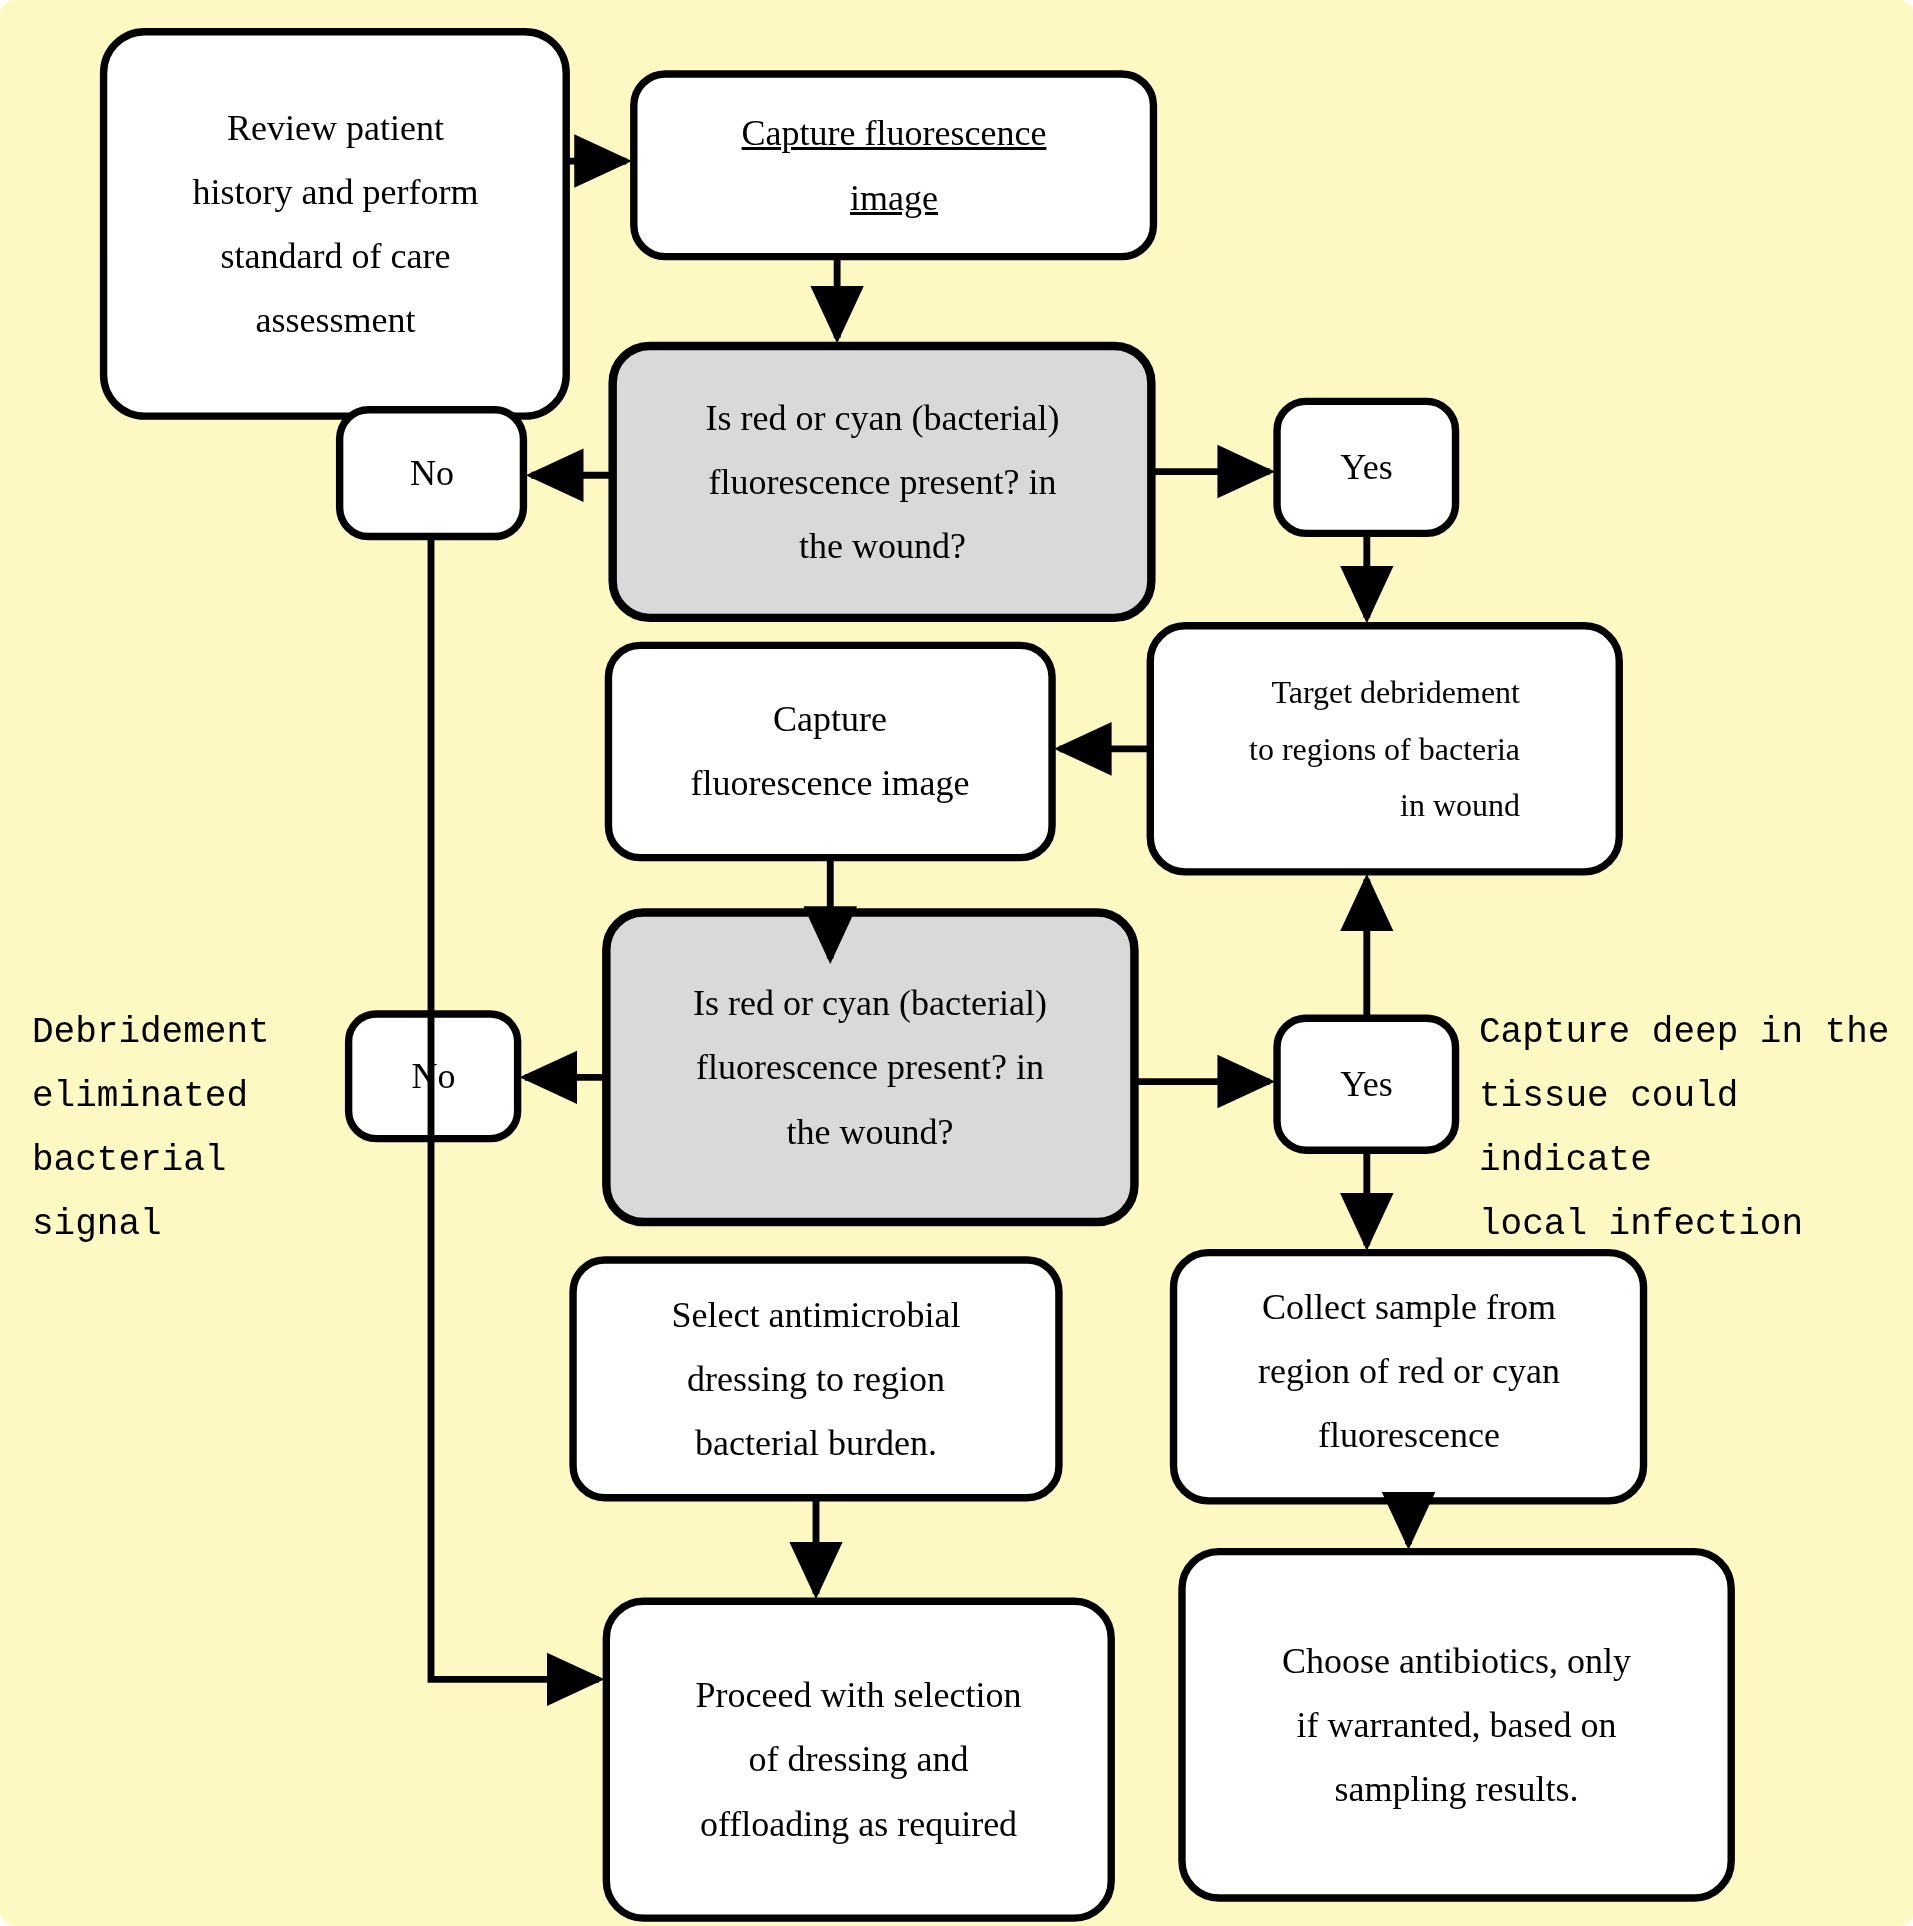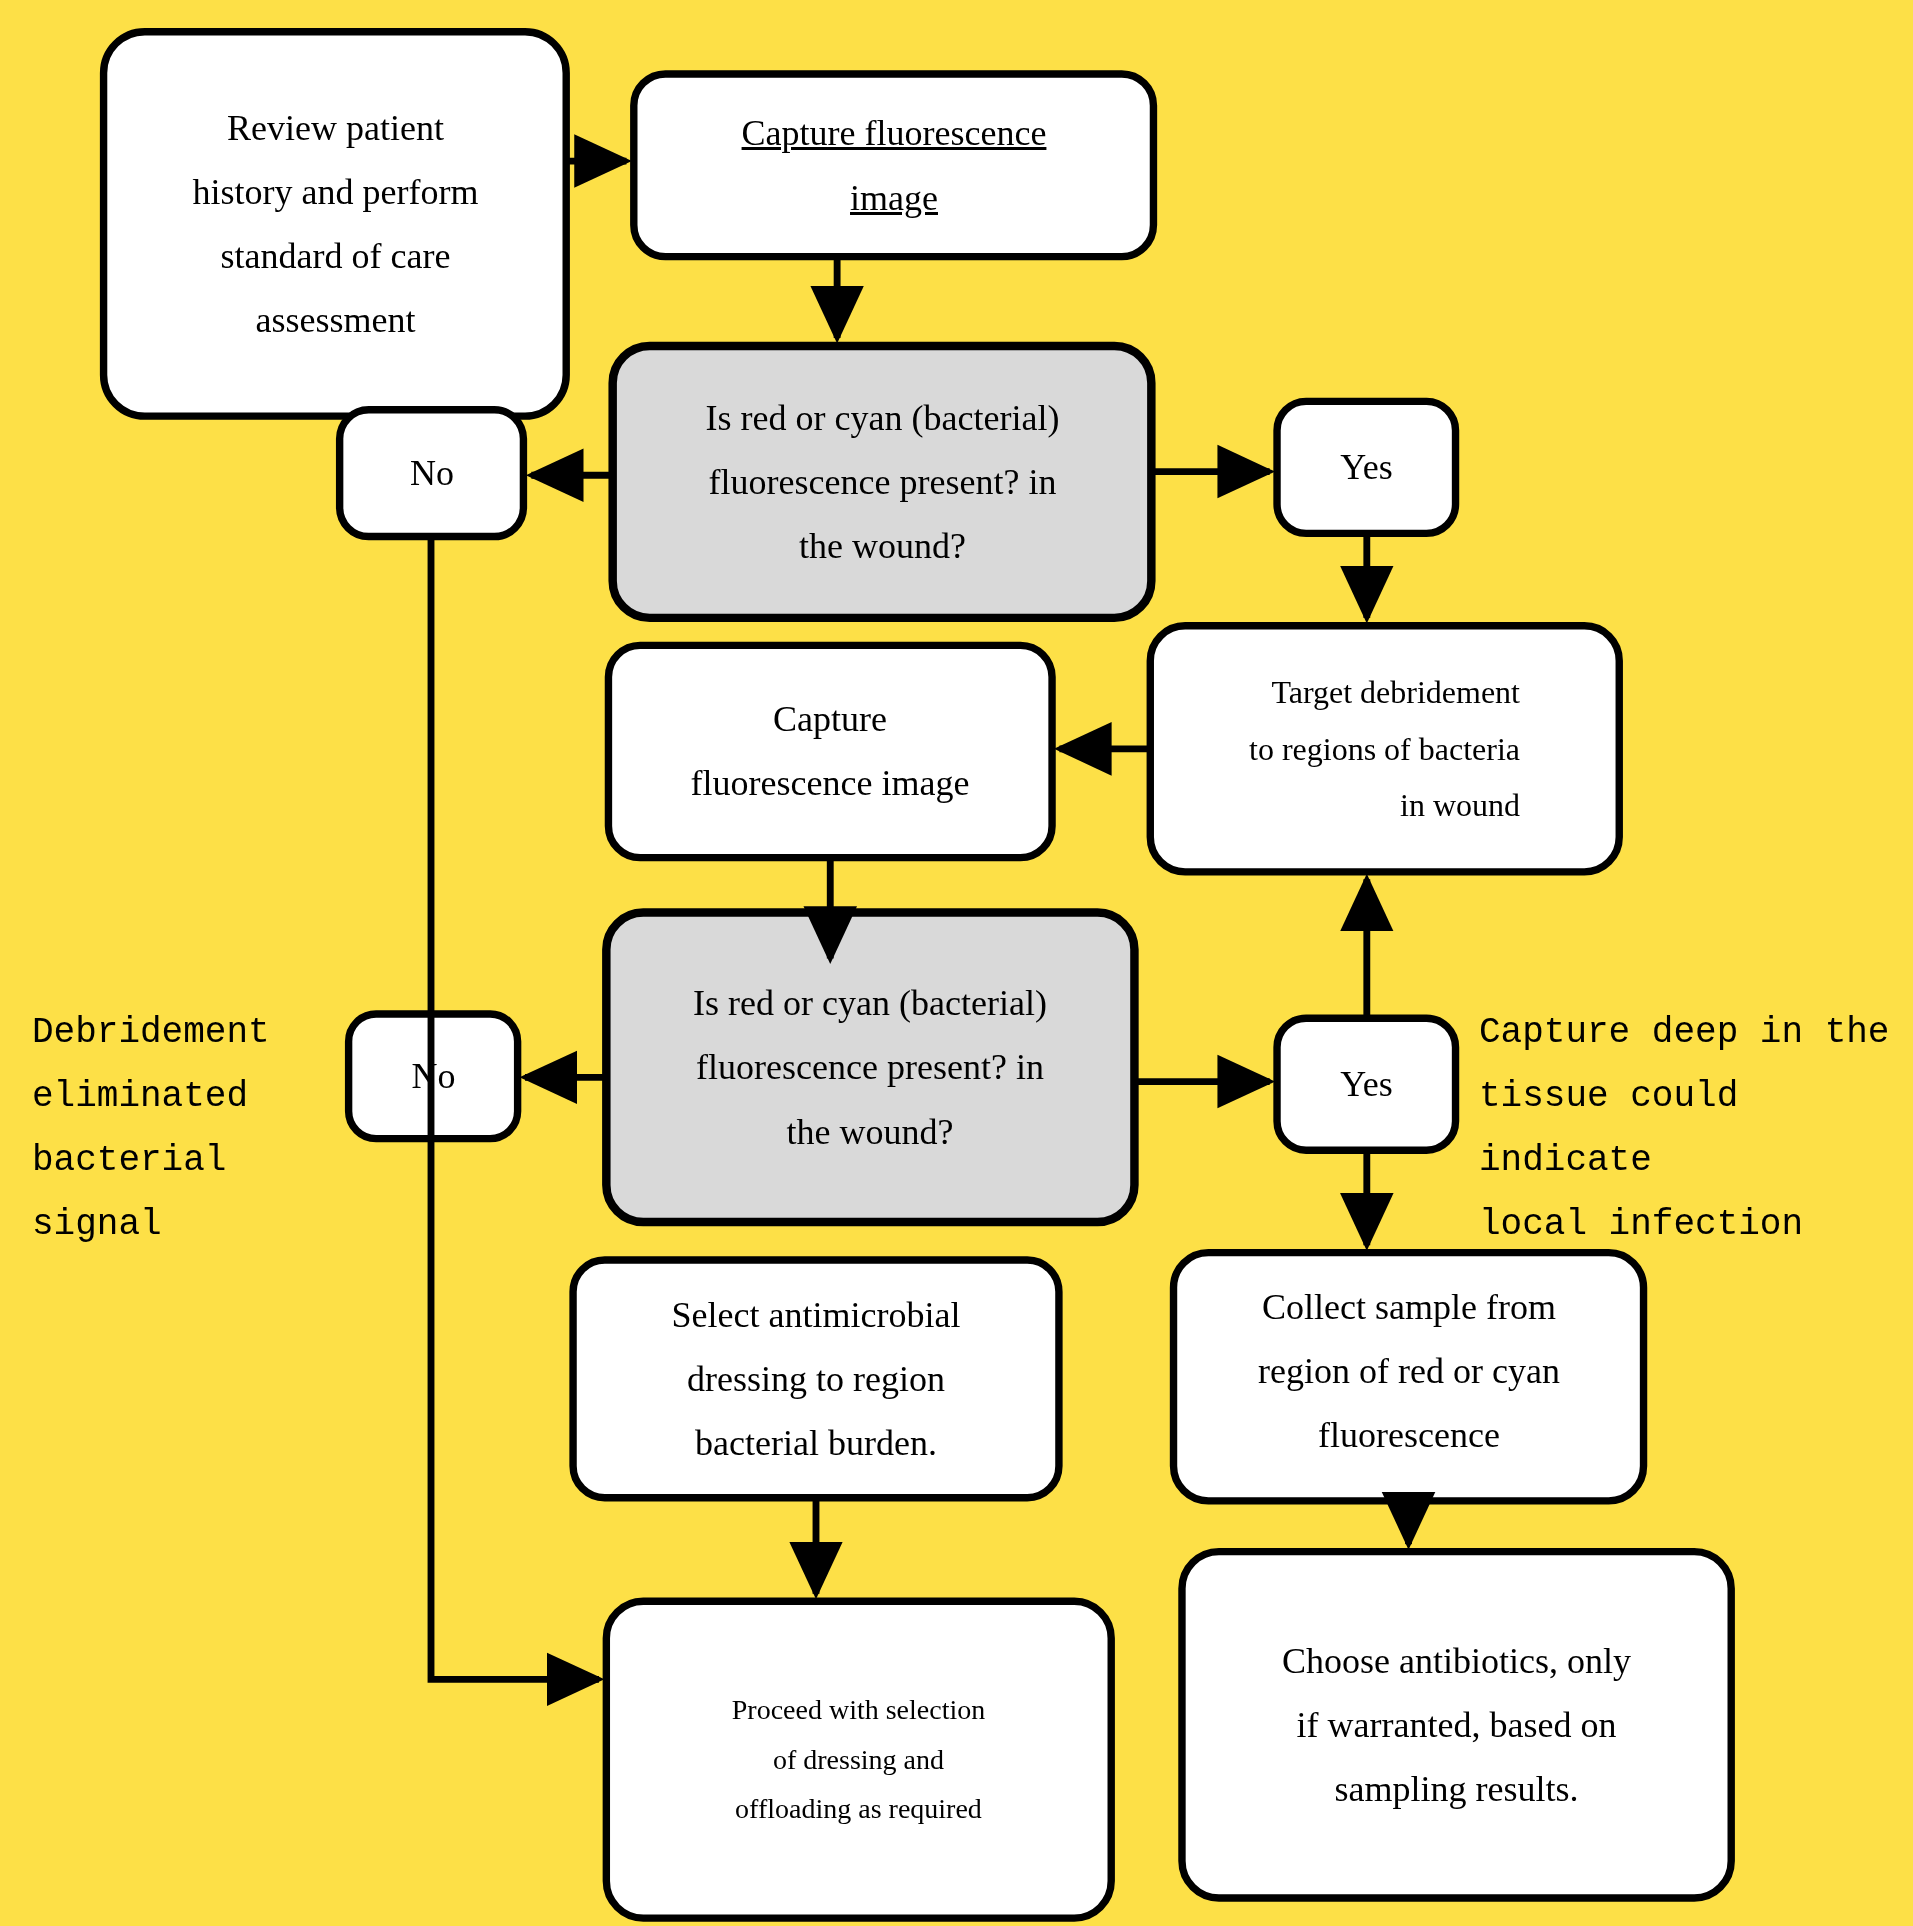--- a/index.html
+++ b/index.html
@@ -1,17 +1,17 @@
 <!DOCTYPE html>
 <html style="font-size:8.5px"><head>
 <meta charset="utf-8">
 <style>
   html,body{margin:0;padding:0;background:#ffffff;}
   body{font-family:"Liberation Serif","DejaVu Serif",serif;}
-  #stage{position:relative;width:1914px;height:1926px;background:#fde047;overflow:hidden;}
+  #stage{position:relative;width:1914px;height:1926px;background:#fef9c3;overflow:hidden;border-radius:15px;}
   svg.layer{position:absolute;top:0;left:0;width:1914px;height:1926px;}
   .nodetext{
     position:absolute;
     display:flex;
     align-items:center;
     justify-content:center;
     text-align:center;
     color:#000;
     font-family:"Liberation Serif","DejaVu Serif",serif;
     line-height:1.78;
@@ -94,21 +94,21 @@
       <div class="nodetext" style="left: 1277px; top: 1018px; width: 179px; height: 132px; font-size: 36px;">Yes</div>
       <div class="nodetext" style="left: 1174px; top: 1247px; width: 470px; height: 248px; font-size: 36px;">Collect sample from
 region of red or cyan
 fluorescence</div>
       <div class="nodetext" style="left: 573px; top: 1260px; width: 486px; height: 238px; font-size: 36px;">Select antimicrobial
 dressing to region
 bacterial burden.</div>
       <div class="nodetext" style="left: 1182px; top: 1552px; width: 549px; height: 346px; font-size: 36px;">Choose antibiotics, only
 if warranted, based on
 sampling results.</div>
-      <div class="nodetext" style="left: 606px; top: 1601px; width: 505px; height: 317px; font-size: 28px;">Proceed with selection
+      <div class="nodetext" style="left: 606px; top: 1601px; width: 505px; height: 317px; font-size: 36px;">Proceed with selection
 of dressing and
 offloading as required</div>
       <div class="freetext" style="left: 32px; top: 1001px; width: 317px; font-size: 36px;">Debridement
 eliminated
 bacterial signal</div>
       <div class="freetext" style="left: 1479px; top: 1001px; width: 428px; font-size: 36px;">Capture deep in the
 tissue could indicate
 local infection</div>
     </div>
 </div>

